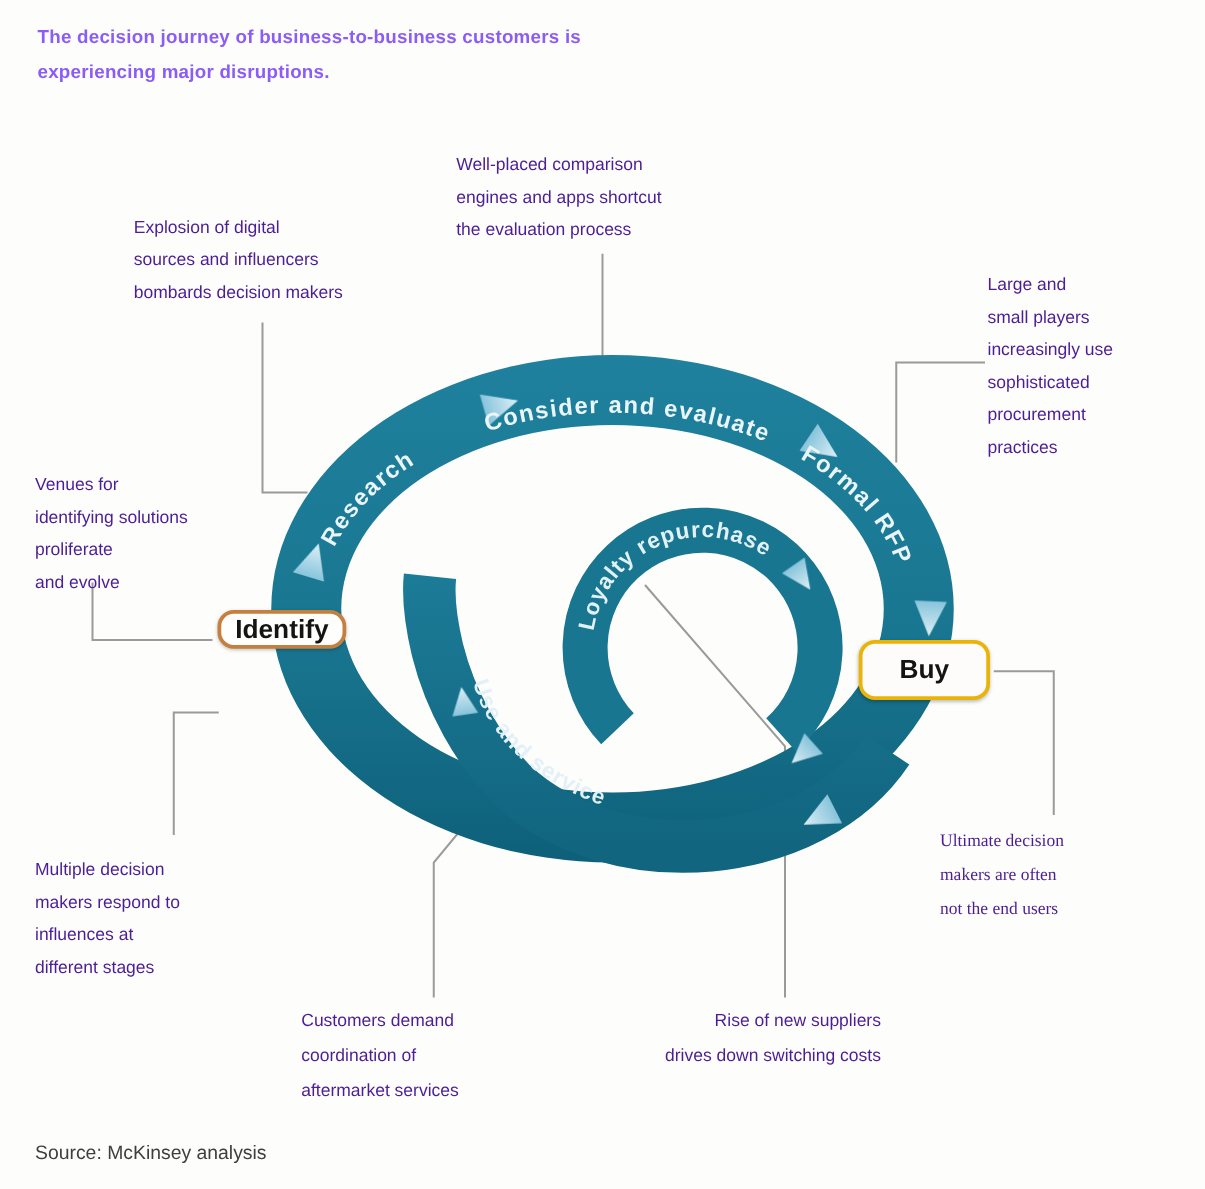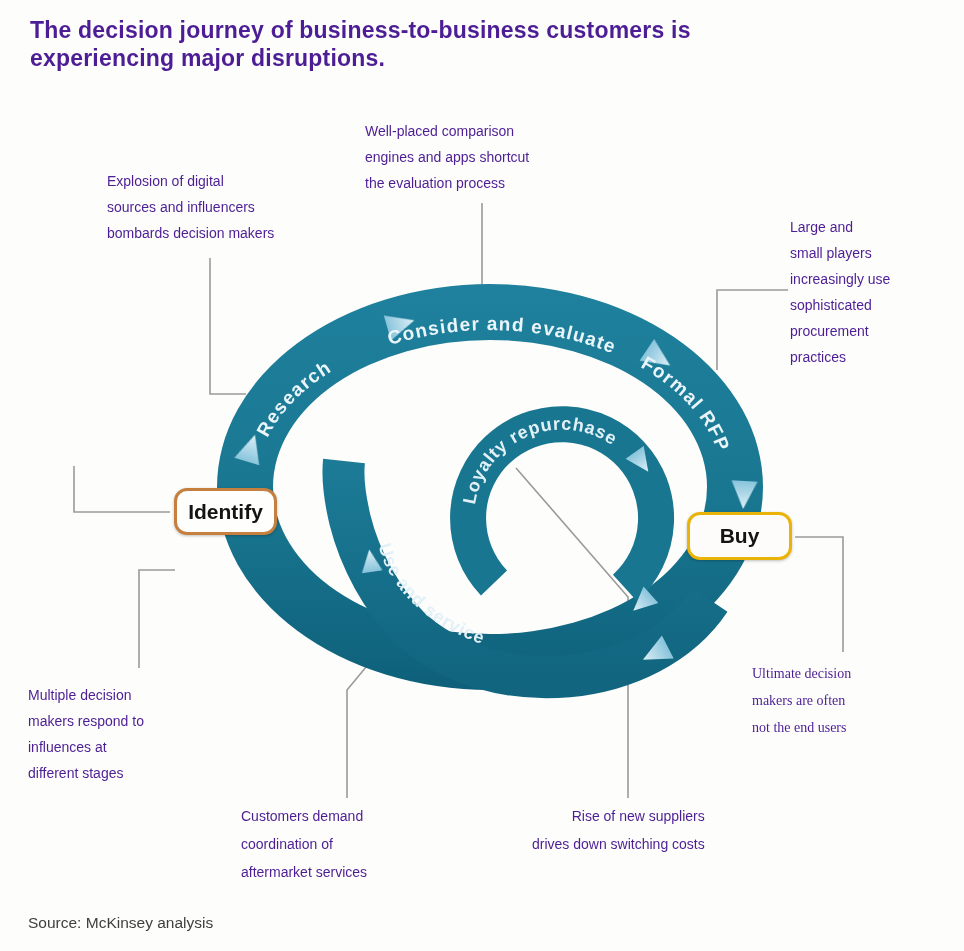--- a/index.html
+++ b/index.html
@@ -1,38 +1,38 @@
 <!DOCTYPE html>
 <html><head>
 <meta charset="utf-8">
 <style>
   html,body{margin:0;padding:0;background:#fdfdfb;}
   #stage{position:relative;width:964px;height:951px;overflow:hidden;
          font-family:"Liberation Sans",sans-serif;background:#fdfdfb;}
   #diagram-svg{position:absolute;left:0;top:0;}
 
   .page-title{position:absolute;left:30px;top:16px;width:830px;
-    font-size:23px;font-weight:bold;line-height:28px;color:#4c1d95;
+    font-size:15px;font-weight:bold;line-height:28px;color:#8b5cf6;
     white-space:pre-line;letter-spacing:.2px;}
 
   .callout{position:absolute;font-size:14px;line-height:26px;color:#4c1d95;
     white-space:pre-line;}
   .co-explosion{left:107px;top:168px;}
   .co-well-placed{left:365px;top:118px;}
   .co-large-players{left:790px;top:214px;}
   .co-venues{left:28px;top:374px;}
   .co-multiple{left:28px;top:682px;}
   .co-customers{left:241px;top:802px;line-height:28px;}
   .co-rise{left:532px;top:802px;line-height:28px;text-align:right;}
   .co-ultimate{left:752px;top:660px;line-height:27px;font-family:Liberation Serif, serif;}
 
   .stage-box{position:absolute;display:flex;align-items:center;justify-content:center;
     font-weight:bold;font-size:21px;border-radius:13px;
     box-shadow:0 1px 3px rgba(0,0,0,.25);box-sizing:border-box;}
-  .box-identify{left:174px;top:488px;width:103px;height:47px;
+  .box-identify{left:174px;top:488px;width:103px;height:31px;
     background:#fefefd;border:3px solid #c5803f;color:#141414;}
   .box-trigger{left:175px;top:546px;width:103px;height:47px;
     background:#de741f;border:3px solid #8f4a12;color:#ffe2be;}
   .box-buy{left:687px;top:512px;width:105px;height:48px;
     background:#fdfcfa;border:3px solid #eab308;color:#141414;}
 
   .source-note{position:absolute;left:28px;top:914px;
     font-family:Liberation Sans, sans-serif;font-size:15.5px;color:#3f3f3f;}
 
   .arc-label{fill:#eaf5fa;font-weight:bold;font-size:19px;letter-spacing:1.2px;}
@@ -125,20 +125,24 @@
 bombards decision makers</div>
   <div class="callout co-well-placed">Well-placed comparison
 engines and apps shortcut
 the evaluation process</div>
   <div class="callout co-large-players">Large and
 small players
 increasingly use
 sophisticated
 procurement
 practices</div>
+  <div class="callout co-venues">Venues for
+identifying solutions
+proliferate
+and evolve</div>
   <div class="callout co-customers">Customers demand
 coordination of
 aftermarket services</div>
   <div class="callout co-multiple">Multiple decision
 makers respond to
 influences at
 different stages</div>
   <div class="callout co-rise">Rise of new suppliers
 drives down switching costs</div>
   <div class="callout co-ultimate">Ultimate decision

